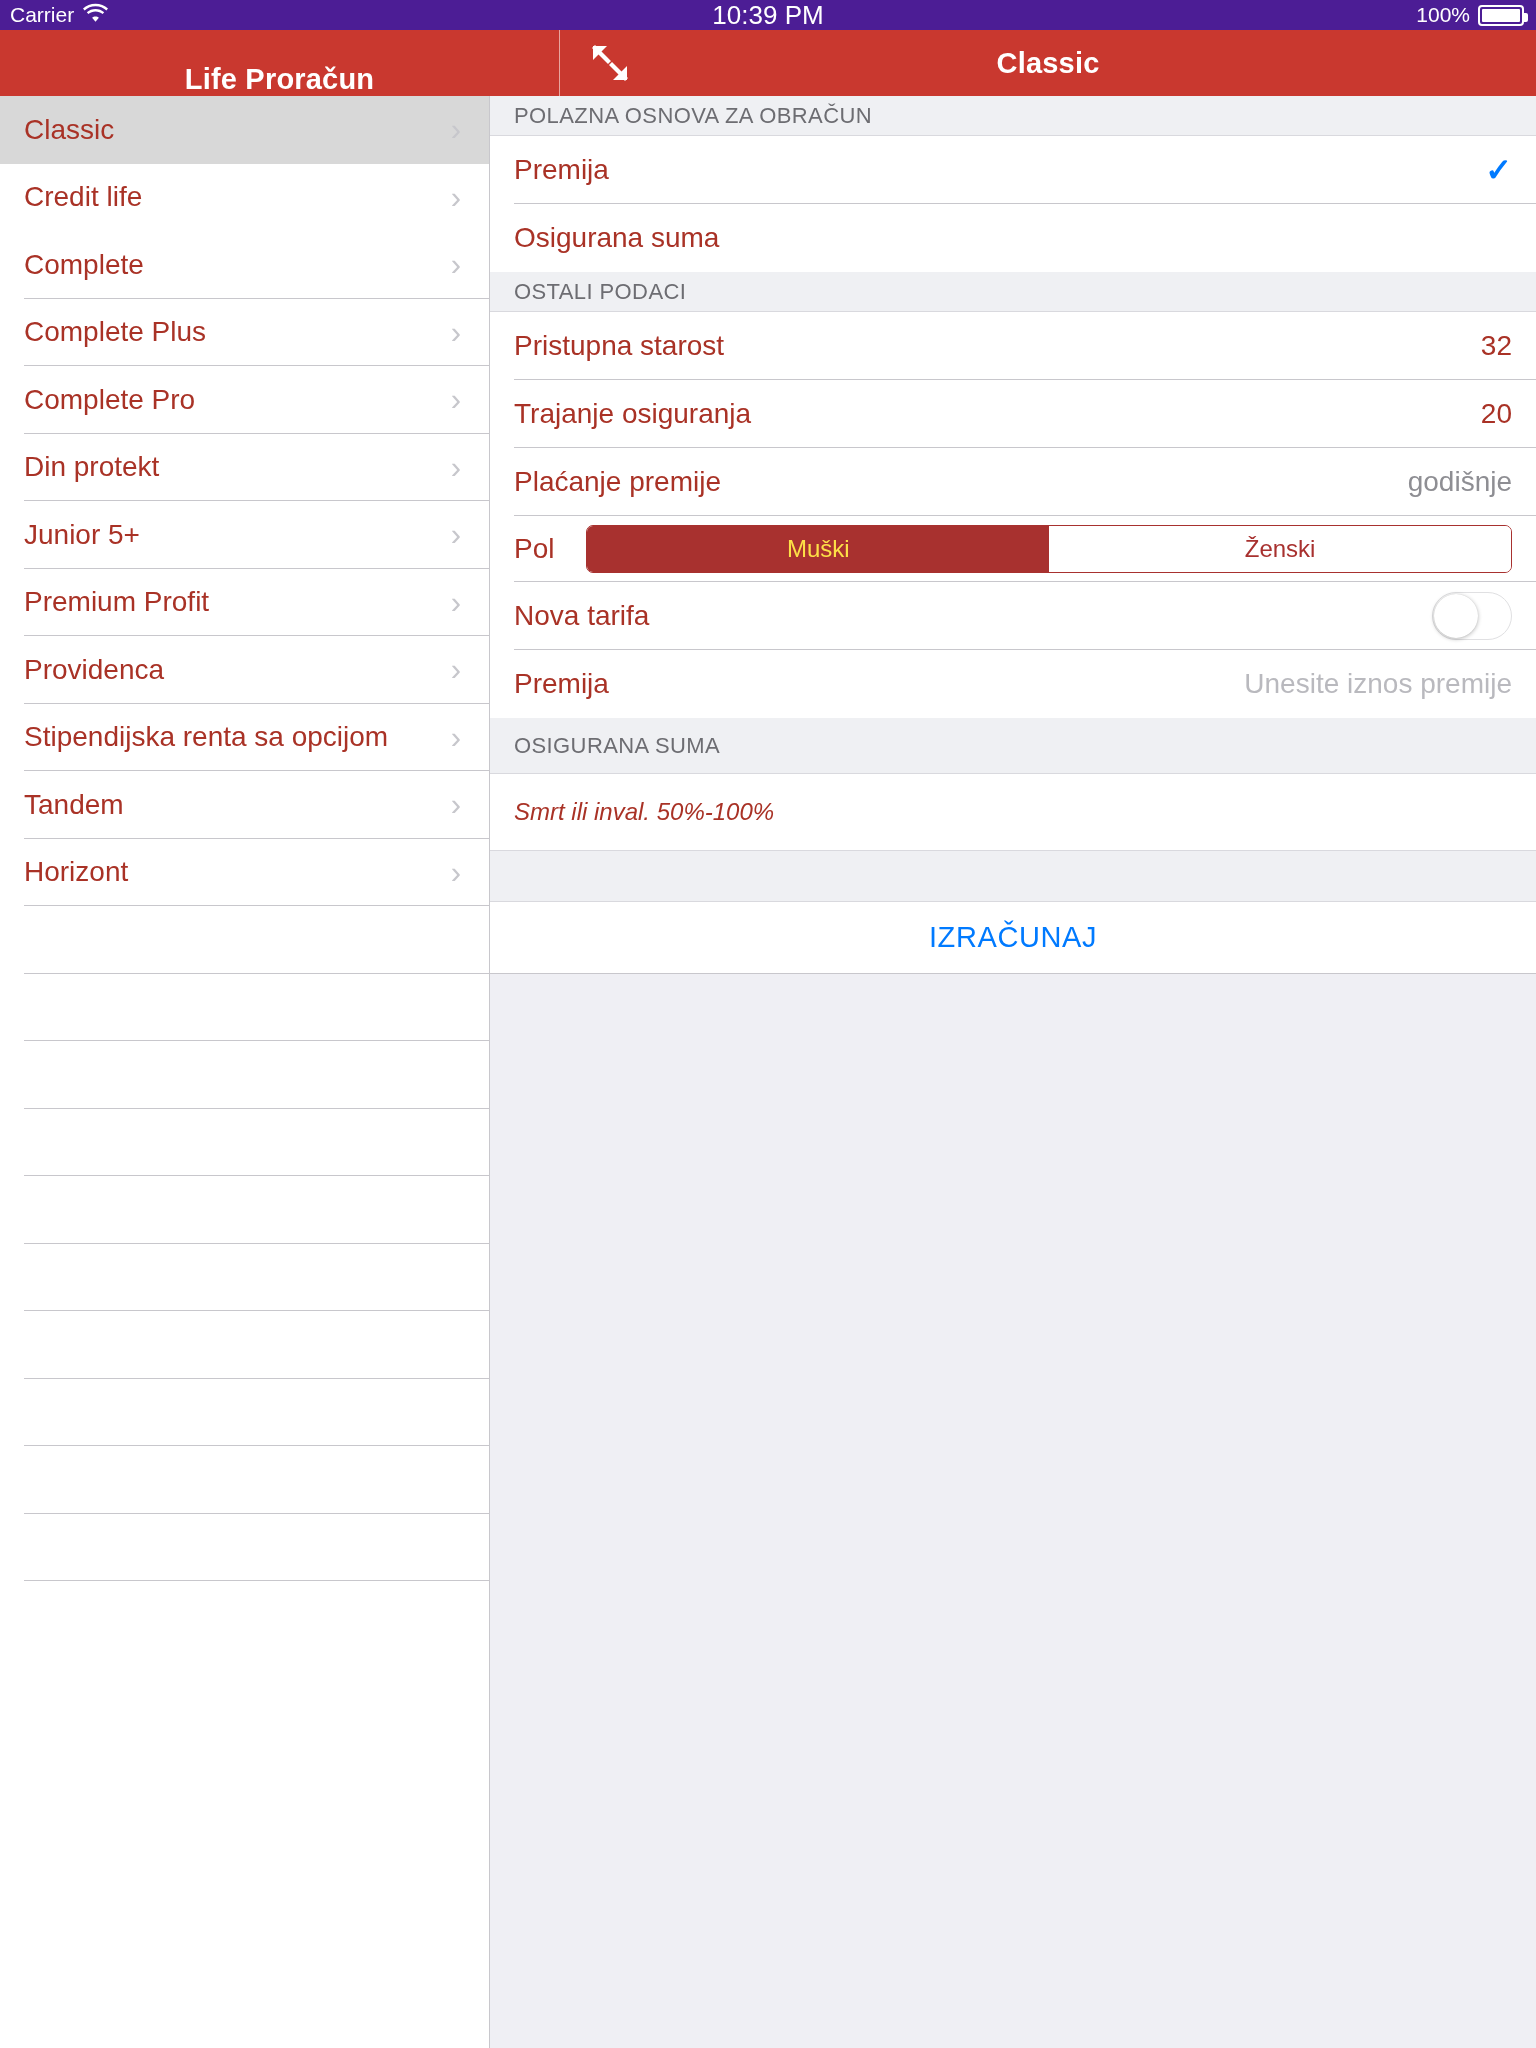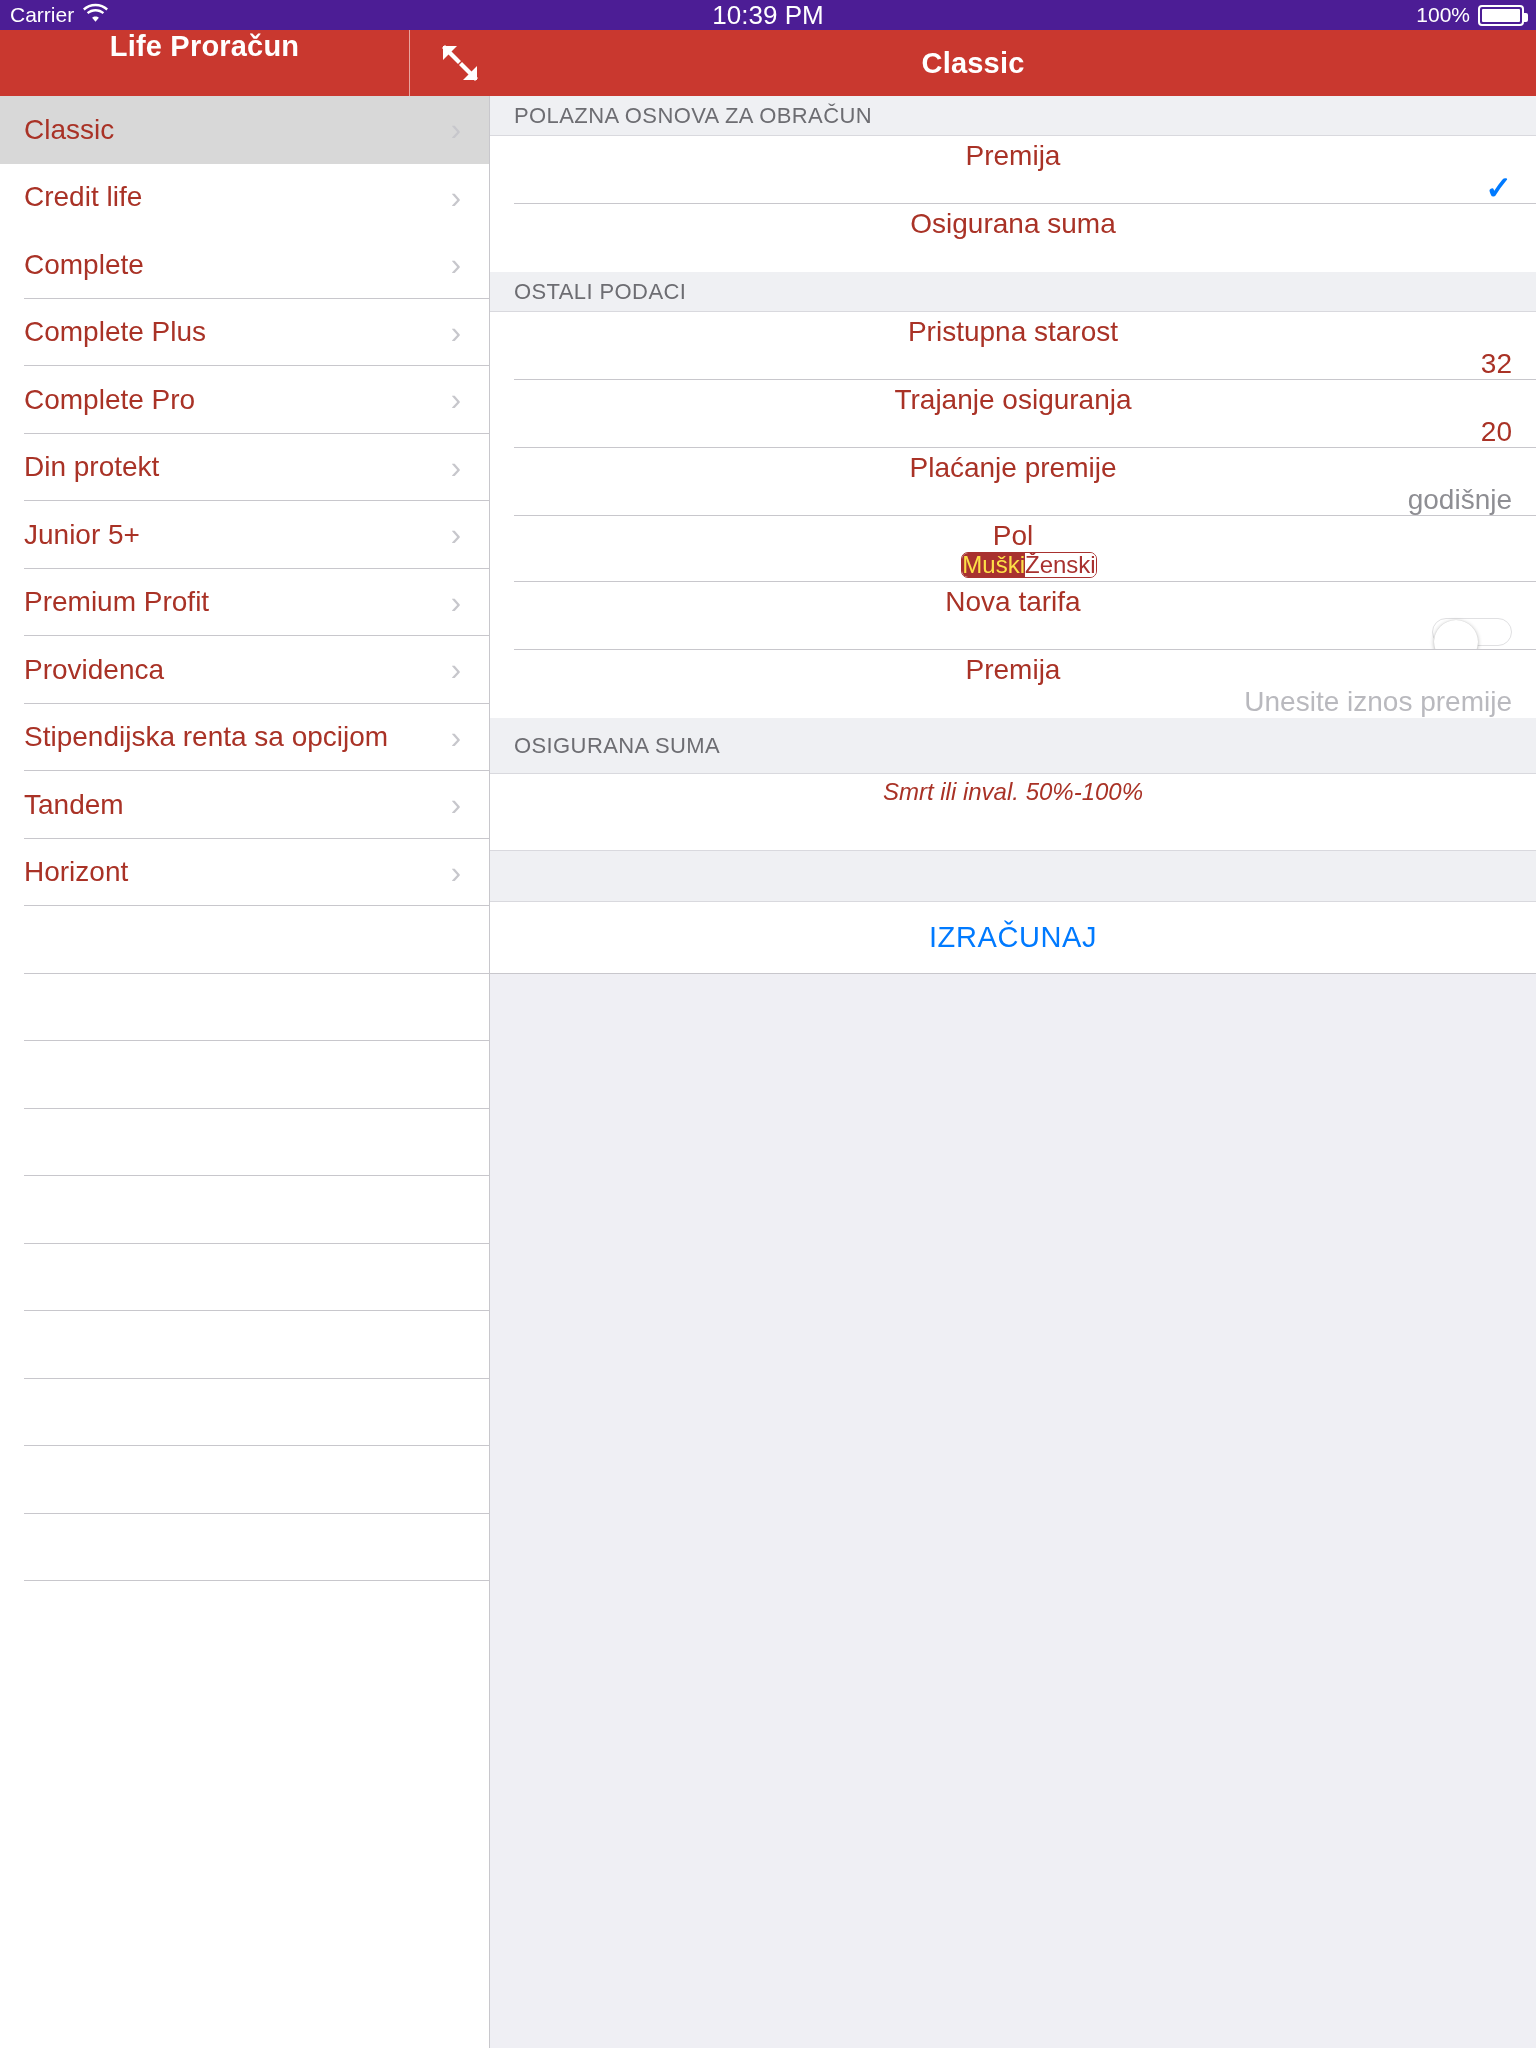--- a/index.html
+++ b/index.html
@@ -41,22 +41,22 @@
     margin:0 2px; width:38px;
   }
 
   
   .navbar{
     height:66px; width:1536px;
     background:#C9382F;
     display:flex;
   }
   .nav-left{
-    width:410px; height:66px;
-    display:flex; align-items:flex-start; justify-content:center;
+    width:560px; height:66px;
+    display:flex; align-items:flex-end; justify-content:center;
     border-right:1px solid #E8A59F;
   }
   .nav-right{
     flex:1; height:66px;
     display:flex; align-items:center;
     position:relative;
   }
   .nav-title{
     color:#fff; font-size:29px; font-weight:bold;
     letter-spacing:.2px;
@@ -123,23 +123,22 @@
     padding-left:24px;
     color:#6D6D72; font-size:22px;
     letter-spacing:.4px;
     border-bottom:1px solid #D9D9DE;
   }
   .sec-header.tall{ height:56px; }
   .row{
     background:#fff;
     height:68px;
     display:flex; align-items:center;
-    padding:4px 24px;
+    padding:11px 24px;
     position:relative;
-    flex-direction:column;
   }
   .row .sep{
     position:absolute; left:24px; right:0; bottom:0;
     height:1px; background:#C8C7CC;
   }
   .row-label{ font-size:28px; color:#A93226; }
   .row-value{ margin-left:auto; font-size:28px; color:#A93226; }
   .row-value.muted{ color:#8E8E93; }
   .row-value.placeholder{ color:#B9B9BE; }
   .check{

